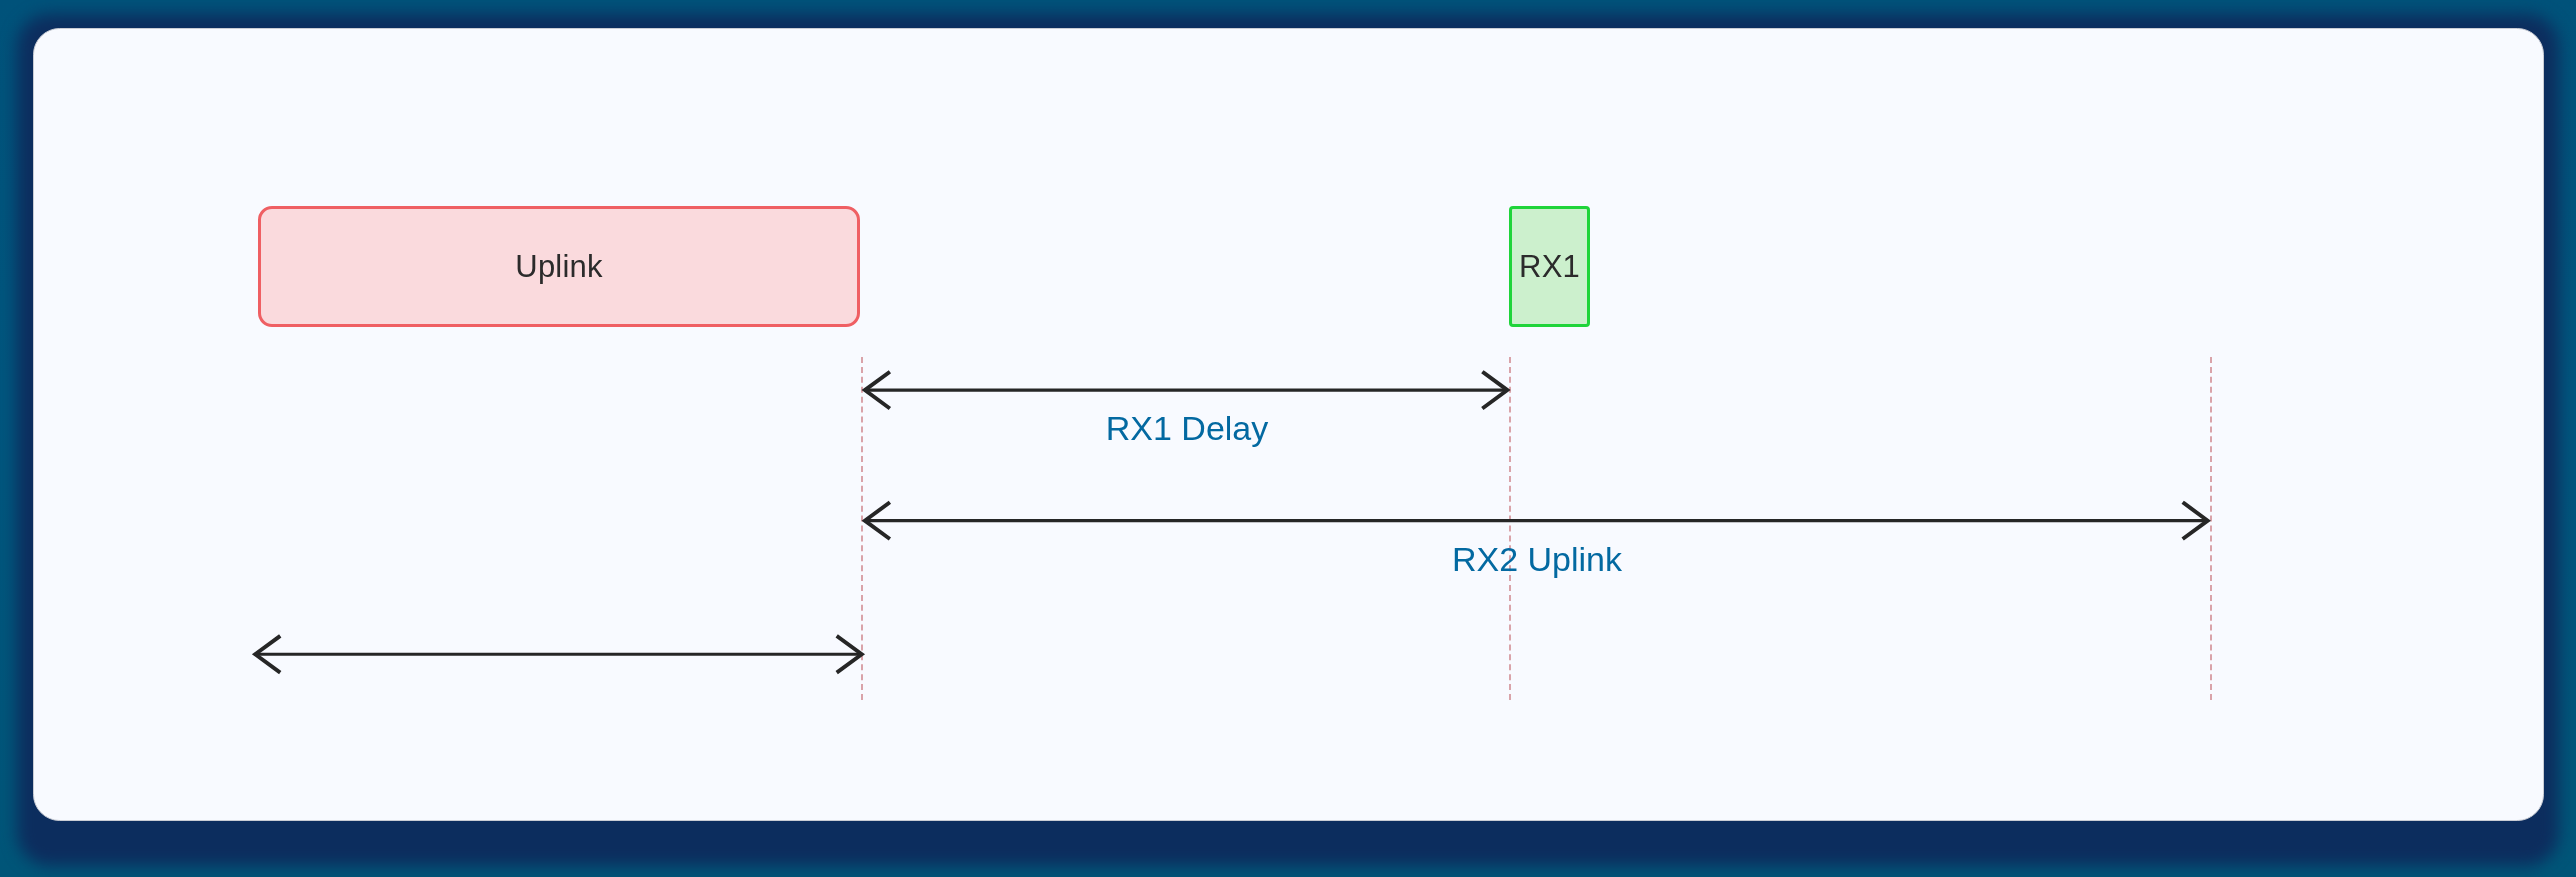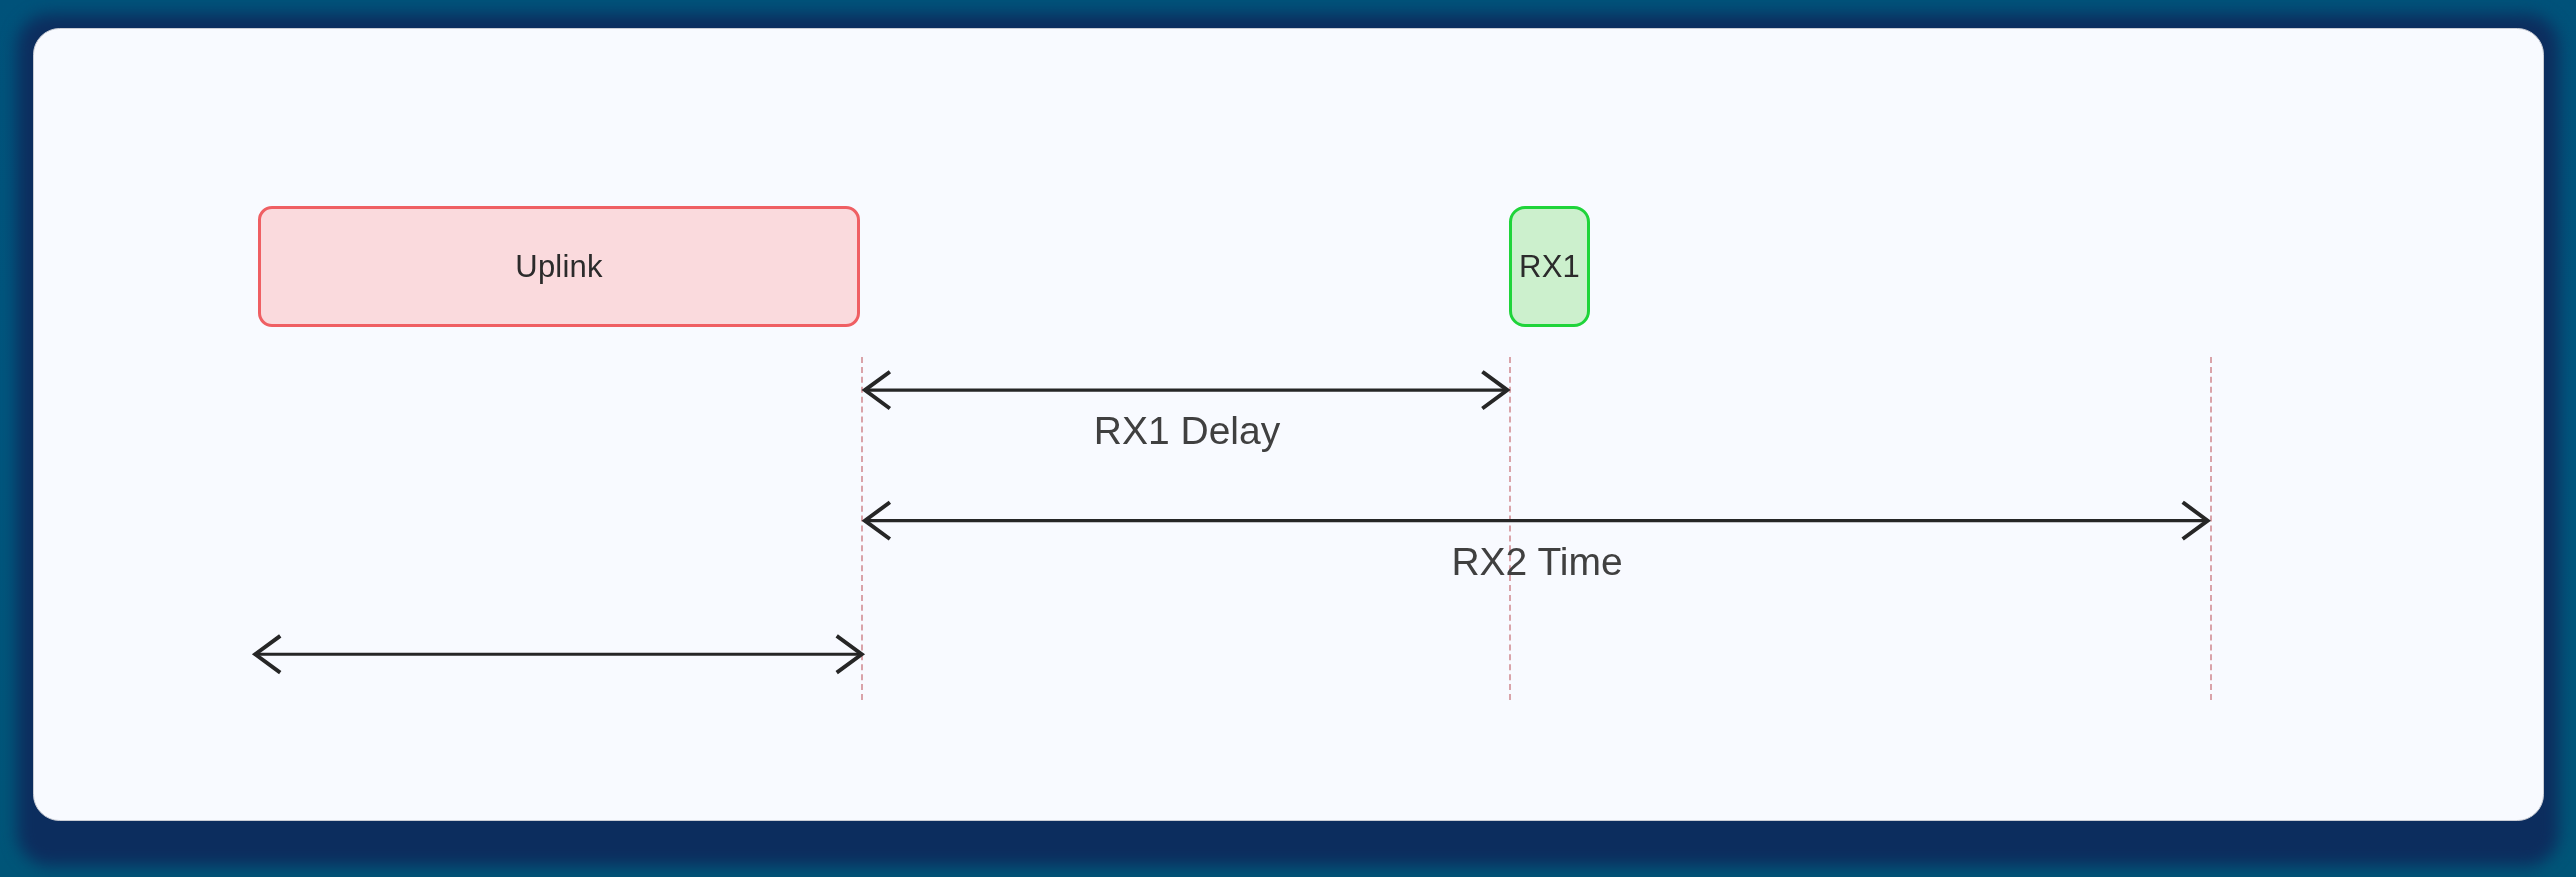--- a/index.html
+++ b/index.html
@@ -54,21 +54,21 @@
     top: 205px;
     width: 602px;
     height: 121px;
     background: #fadadd;
     border: 3.1px solid #ef5f63;
     border-radius: 14px;
   }
   .rx-block {
     background: #ccf0cd;
     border: 3.1px solid #1fd43a;
-    border-radius: 16px;
+    border-radius: 4px;
     width: 81px;
     height: 121px;
     top: 205px;
   }
   #rx1-block { left: 1508px; }
   #rx2-block { left: 2208px; }
 
   
   .guide {
     position: absolute;
@@ -91,22 +91,22 @@
   .arrow-head {
     stroke: #262626;
     stroke-width: 5;
     fill: none;
     stroke-linecap: square;
     stroke-linejoin: miter;
   }
 
   .arrow-label {
     position: absolute;
-    color: #404040;
-    font-size: 39px;
+    color: #0369a1;
+    font-size: 34px;
     white-space: nowrap;
     transform: translateX(-50%);
   }
 </style>
 </head>
 <body>
 
 <div id="shadow-ring"></div>
 
 <div id="card">
@@ -129,21 +129,21 @@
     <polyline class="arrow-head" points="1092,440 1062,462 1092,484"></polyline>
     <polyline class="arrow-head" points="1854,440 1884,462 1854,484"></polyline>
   </svg>
   <div class="arrow-label" style="left:1153px;top:380px;">RX1 Delay</div>
 
   <svg class="arrow-svg" style="left:0;top:0;width:2509px;height:791px;" viewBox="0 0 3208 1012" width="2509" height="791">
     <line class="arrow-line" x1="1062" y1="629" x2="2780" y2="629"></line>
     <polyline class="arrow-head" points="1092,607 1062,629 1092,651"></polyline>
     <polyline class="arrow-head" points="2750,607 2780,629 2750,651"></polyline>
   </svg>
-  <div class="arrow-label" style="left:1503px;top:511px;">RX2 Time</div>
+  <div class="arrow-label" style="left:1503px;top:511px;">RX2 Uplink</div>
 
   <svg class="arrow-svg" style="left:0;top:0;width:2509px;height:791px;" viewBox="0 0 3208 1012" width="2509" height="791">
     <line class="arrow-line" x1="282" y1="800" x2="1058" y2="800"></line>
     <polyline class="arrow-head" points="312,778 282,800 312,822"></polyline>
     <polyline class="arrow-head" points="1028,778 1058,800 1028,822"></polyline>
   </svg>
 
 </div>
 
 

